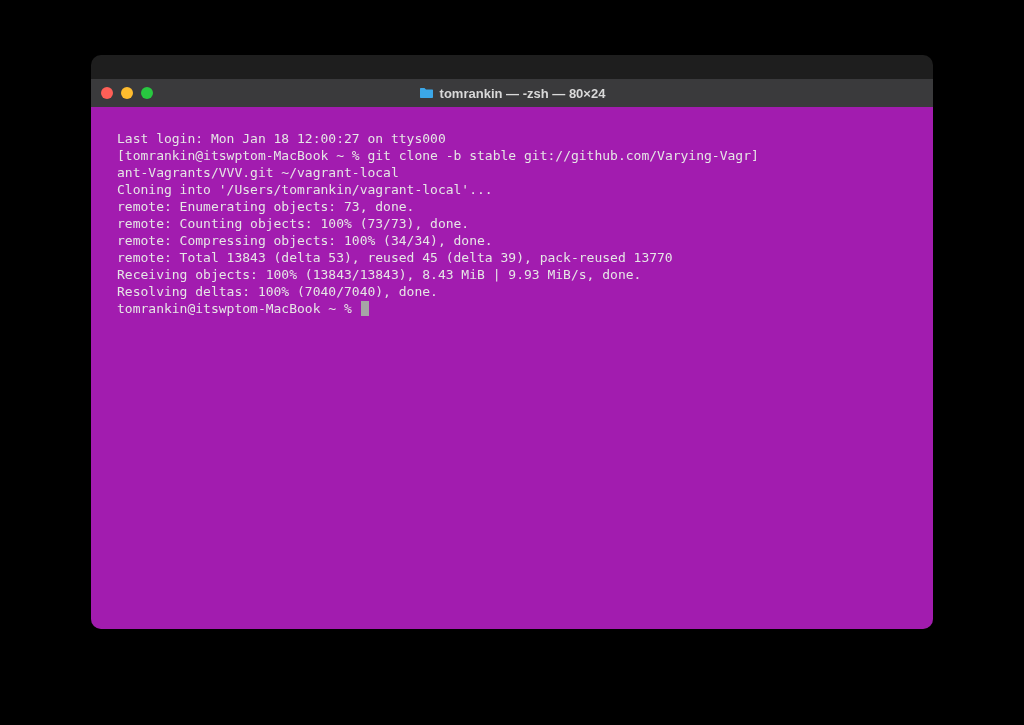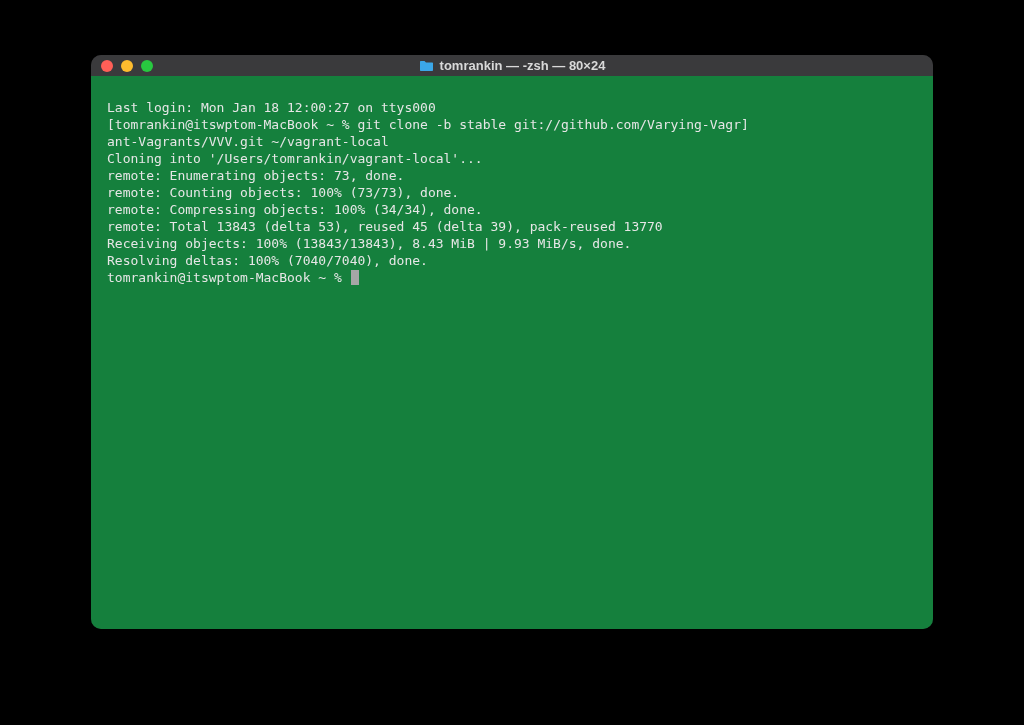--- a/index.html
+++ b/index.html
@@ -21,27 +21,28 @@
       width: 842px;
       height: 574px;
       background: #1e1e1e;
       border-radius: 10px;
       overflow: hidden;
       box-shadow: 0 20px 60px rgba(0,0,0,0.6);
       display: flex;
       flex-direction: column;
     }
     .title-bar {
-      height: 21px;
+      height: 28px;
       background: #3a3a3c;
       display: flex;
       align-items: center;
       padding: 0 10px;
       position: relative;
       flex-shrink: 0;
+      margin-top: 24px;
     }
     .traffic-lights {
       display: flex;
       gap: 8px;
       align-items: center;
     }
     .traffic-light {
       width: 12px;
       height: 12px;
       border-radius: 50%;
@@ -63,22 +64,22 @@
       gap: 6px;
       pointer-events: none;
     }
     .folder-icon {
       width: 15px;
       height: 12px;
       display: inline-block;
     }
     .terminal-body {
       flex: 1;
-      background: #15803d;
-      padding: 6px 16px;
+      background: #a21caf;
+      padding: 6px 26px;
       font-family: "Menlo", "Monaco", "Consolas", monospace;
       font-size: 13px;
       line-height: 17px;
       color: #e6e6e6;
       white-space: pre-wrap;
       word-break: break-all;
       overflow: hidden;
     }
     .term-line {
       display: block;

